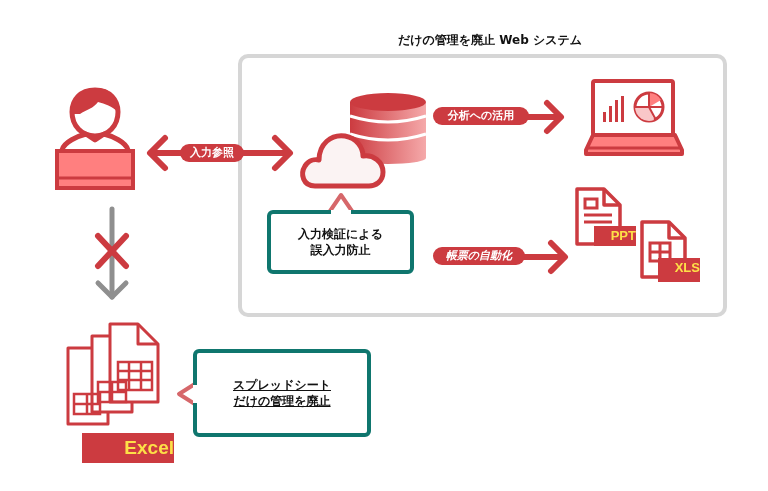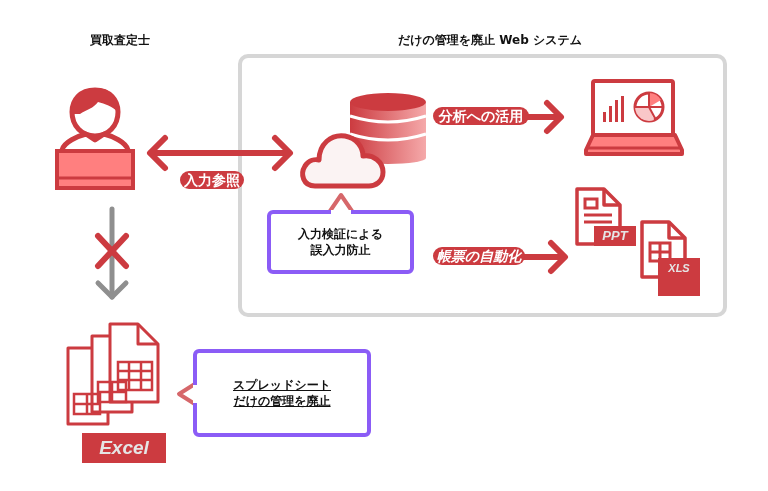--- a/index.html
+++ b/index.html
@@ -14,68 +14,67 @@
   #actor-title { left: 20px; top: 33px; width: 200px; }
   #system-title { left: 340px; top: 33px; width: 300px; }
 
   #system-frame {
     left: 238px; top: 54px; width: 489px; height: 263px;
     border: 4px solid #d6d6d6; border-radius: 10px; background: #fff;
   }
 
   .pill {
     position: absolute; height: 18px; border-radius: 9px; background: #cc3b40;
-    color: #fff; font-size: 14px; font-weight: bold; line-height: 18px; text-align: center;
+    color: #fff; font-size: 11px; font-weight: bold; line-height: 18px; text-align: center;
     white-space: nowrap;
   }
 
   .callout {
-    position: absolute; border: 4px solid #8b5cf6; border-radius: 6px; background: #fff;
+    position: absolute; border: 4px solid #0f766e; border-radius: 6px; background: #fff;
     display: flex; align-items: center; justify-content: center; text-align: center;
     font-size: 12px; font-weight: bold; line-height: 16px; color: #111;
   }
   #validation-callout { left: 267px; top: 210px; width: 147px; height: 64px; }
   #spreadsheet-callout { left: 193px; top: 349px; width: 178px; height: 88px; text-decoration: underline; }
 
   .callout-text { white-space: pre-line; }
 
   .badge {
-    position: absolute; background: #cc3b40; color: #e5e5e5; font-weight: bold;
-    text-align: center; font-family: "Liberation Sans", sans-serif; font-style: italic;
+    position: absolute; background: #cc3b40; color: #fde047; font-weight: bold;
+    text-align: right; font-family: "Liberation Sans", sans-serif;
   }
-  #excel-badge { left: 82px; top: 433px; width: 84px; height: 30px; font-size: 19px; line-height: 30px; }
+  #excel-badge { left: 82px; top: 433px; width: 92px; height: 30px; font-size: 19px; line-height: 30px; }
   #ppt-badge { left: 594px; top: 226px; width: 42px; height: 20px; font-size: 13px; line-height: 20px; }
-  #xls-badge { left: 658px; top: 258px; width: 42px; height: 38px; font-size: 11px; line-height: 20px; }
+  #xls-badge { left: 658px; top: 258px; width: 42px; height: 24px; font-size: 13px; line-height: 20px; }
 
   svg.icon { position: absolute; overflow: visible; }
 </style>
 </head>
 <body>
 
 <div id="actor-title" class="abs title-text">
-  <div>買取査定士</div>
 </div>
 <div id="system-title" class="abs title-text">だけの管理を廃止 Web システム</div>
 
 <div id="system-frame" class="abs"></div>
 
 <svg class="icon" style="left:50px;top:84px" width="90" height="110" viewBox="0 0 90 110">
   <path d="M45 6 C30 6 22 16 22 28 C22 42 32 52 45 52 C58 52 68 42 68 28 C68 16 60 6 45 6 Z" fill="#fff" stroke="#cc3b40" stroke-width="5"></path>
   <path d="M22 30 C20 14 32 4 46 4 C60 4 70 14 68 28 C62 22 55 20 48 18 C44 24 36 26 30 30 Z" fill="#cc3b40"></path>
   <path d="M12 66 C14 58 28 52 36 50 L45 56 L54 50 C62 52 76 58 78 66" fill="#fff" stroke="#cc3b40" stroke-width="5" stroke-linejoin="round"></path>
   <rect x="7" y="67" width="76" height="37" fill="#ff7f7f" stroke="#cc3b40" stroke-width="4"></rect>
   <line x1="7" y1="94" x2="83" y2="94" stroke="#cc3b40" stroke-width="3"></line>
 </svg>
 
 <svg class="icon" style="left:145px;top:133px" width="150" height="40" viewBox="0 0 150 40">
   <line x1="6" y1="20" x2="144" y2="20" stroke="#cc3b40" stroke-width="6" stroke-linecap="round"></line>
   <polyline points="20,5 5,20 20,35" fill="none" stroke="#cc3b40" stroke-width="6" stroke-linecap="round" stroke-linejoin="round"></polyline>
   <polyline points="130,5 145,20 130,35" fill="none" stroke="#cc3b40" stroke-width="6" stroke-linecap="round" stroke-linejoin="round"></polyline>
 </svg>
-<div class="pill" style="left:180px;top:144px;width:64px;margin-top:27px;">入力参照</div>
+<div class="pill" style="left:180px;top:144px;width:64px;">入力参照</div>
 
 <svg class="icon" style="left:348px;top:92px" width="80" height="72" viewBox="0 0 80 72">
   <defs>
     <linearGradient id="dbgrad" x1="0" x2="1" y1="0" y2="0">
       <stop offset="0" stop-color="#cc3b40"></stop>
       <stop offset="1" stop-color="#f5a9aa"></stop>
     </linearGradient>
   </defs>
   <rect x="2" y="10" width="76" height="56" fill="url(#dbgrad)"></rect>
   <ellipse cx="40" cy="66" rx="38" ry="6" fill="url(#dbgrad)"></ellipse>

